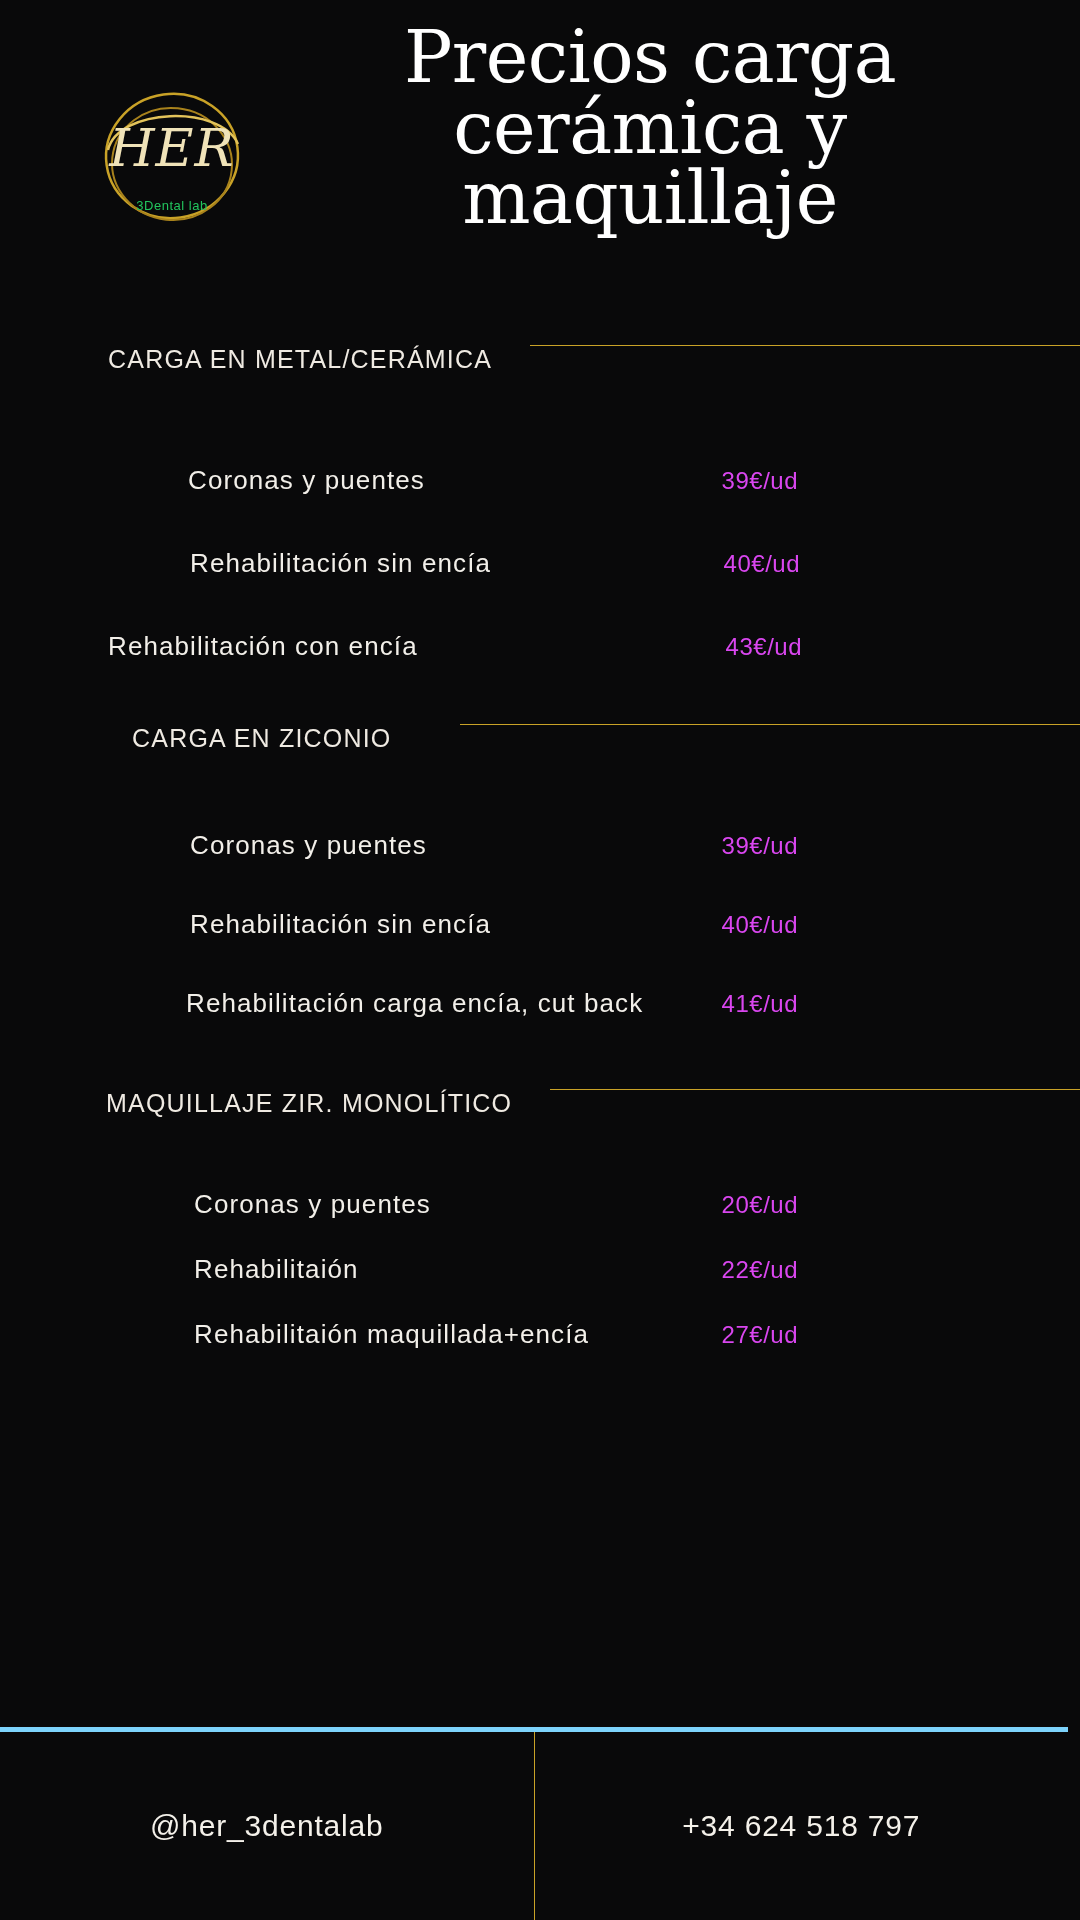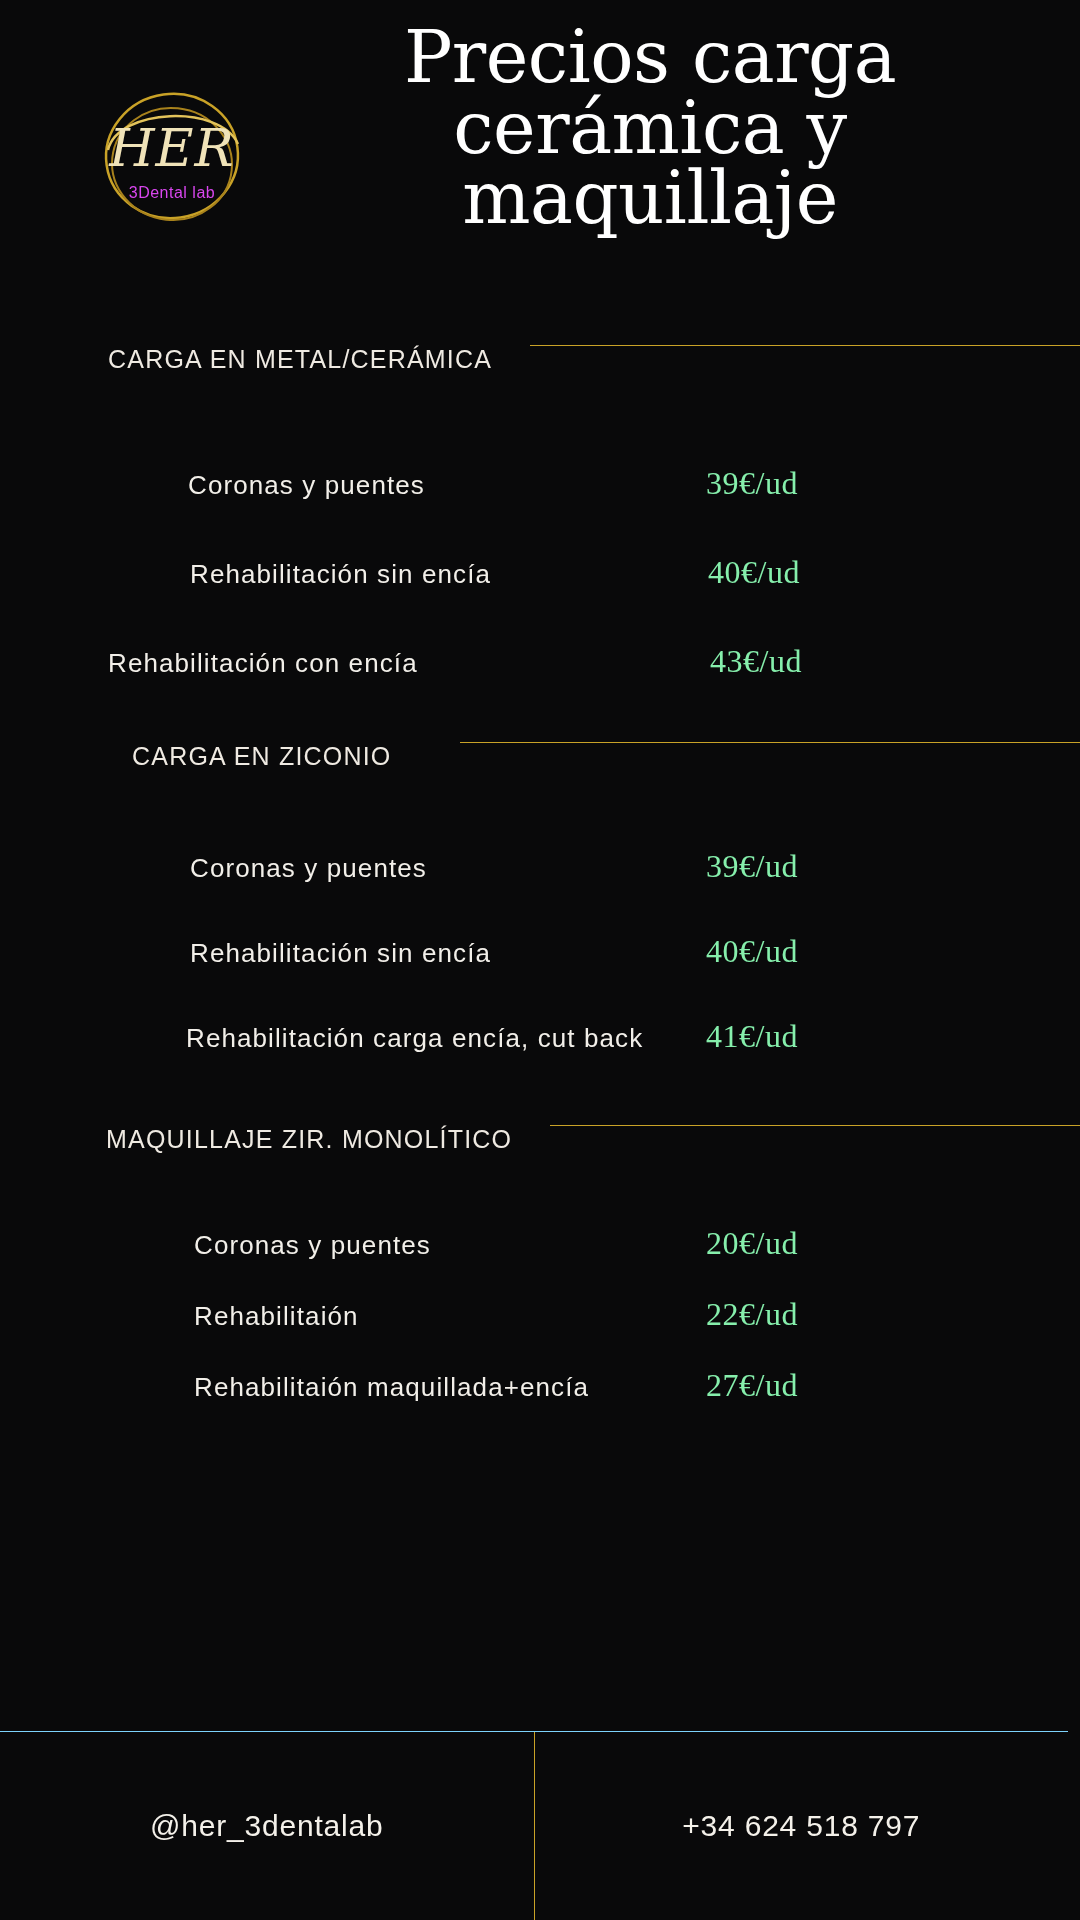--- a/index.html
+++ b/index.html
@@ -84,25 +84,24 @@
     justify-content: space-between;
   }
   .row .label {
     font-size: 26px;
     letter-spacing: 1.1px;
     color: #f2efe9;
     font-weight: 400;
     white-space: nowrap;
   }
   .row .price {
-    font-size: 32px;
+    font-size: 24px;
     letter-spacing: 0.5px;
-    color: #86efac;
+    color: #d946ef;
     white-space: nowrap;
-    font-family: Liberation Serif, serif;
   }
 
   
   #sec1 { margin-top: 0; }
   #sec1 .sec-head { padding-left: 108px; }
   #sec1 .rows { padding: 0 0 0 0; }
   #sec1 .row { margin-bottom: 52px; }
   #sec1 .row:nth-child(1) { padding-left: 188px; padding-right: 282px; }
   #sec1 .row:nth-child(2) { padding-left: 190px; padding-right: 280px; }
   #sec1 .row:nth-child(3) { padding-left: 108px; padding-right: 278px; gap: 26px; }
@@ -122,21 +121,21 @@
   #sec3 .rows { margin-top: 50px; }
   #sec3 .row { margin-bottom: 34px; padding-left: 194px; padding-right: 282px; }
 
   
   .footer {
     position: absolute;
     left: 0;
     right: 12px;
     bottom: 0;
     height: 188px;
-    border-top: 1px solid #7dd3fc;
+    border-top: 5px solid #7dd3fc;
     display: flex;
   }
   .footer .cell {
     flex: 1 1 50%;
     display: flex;
     align-items: center;
     justify-content: center;
     font-size: 30px;
     letter-spacing: 0.8px;
     color: #f4f1ea;
@@ -156,21 +155,21 @@
     <div class="logo">
       <svg width="160" height="160" viewBox="0 0 160 160" xmlns="http://www.w3.org/2000/svg">
         <g fill="none" stroke="#c9a227" stroke-width="2.5">
           <ellipse cx="80" cy="78" rx="66" ry="62" transform="rotate(-8 80 78)"></ellipse>
           <ellipse cx="80" cy="86" rx="60" ry="56" transform="rotate(6 80 86)" stroke="#a8821c" stroke-width="2"></ellipse>
           <path d="M16 72 C 26 30, 128 26, 146 66" stroke="#e3c35a" stroke-width="2.5"></path>
         </g>
       </svg>
       <div style="position:absolute; left:0; top:40px; width:160px; text-align:center;">
         <div style="font-family:'DejaVu Serif',serif; font-size:52px; font-style:italic; color:#f0e3b8; letter-spacing:1px;">HER</div>
-        <div style="font-size:16px; color:#d946ef; letter-spacing:0.5px; margin-top:6px;">3Dental  lab</div>
+        <div style="font-size:13px; color:#22c55e; letter-spacing:0.5px; margin-top:20px;">3Dental  lab</div>
       </div>
     </div>
 
     <div class="title">Precios carga cerámica y maquillaje</div>
   </div>
 
   <div class="section" id="sec1">
     <div class="sec-head">
       <span class="sec-title">CARGA EN METAL/CERÁMICA</span>
       <span class="sec-rule"></span>

